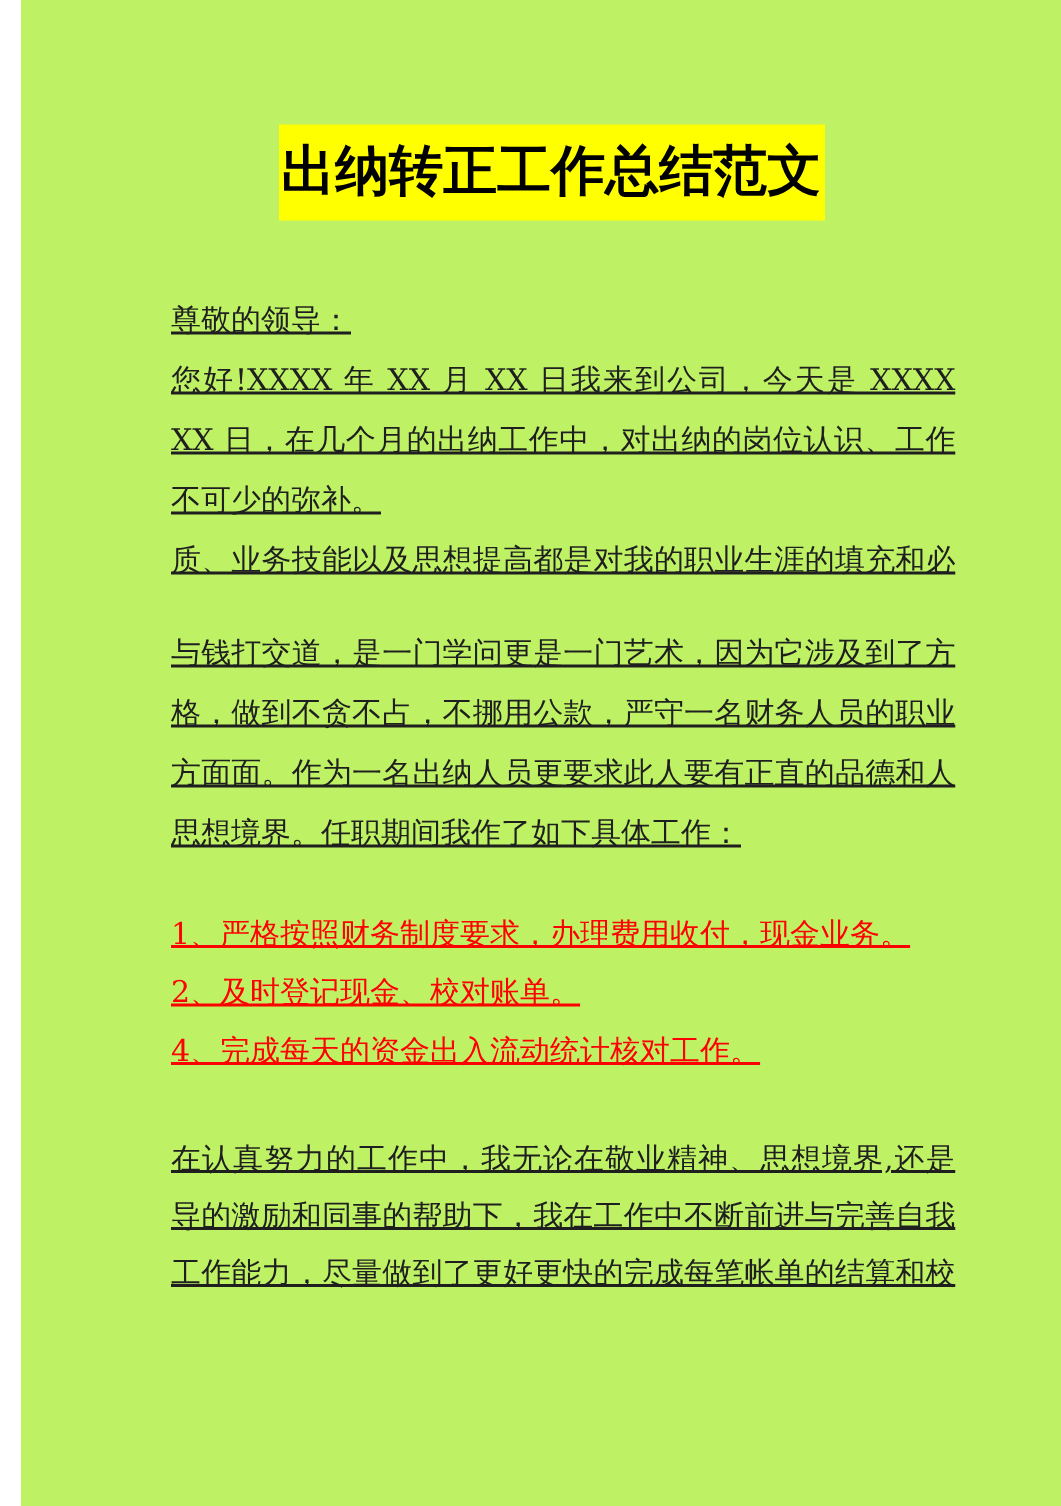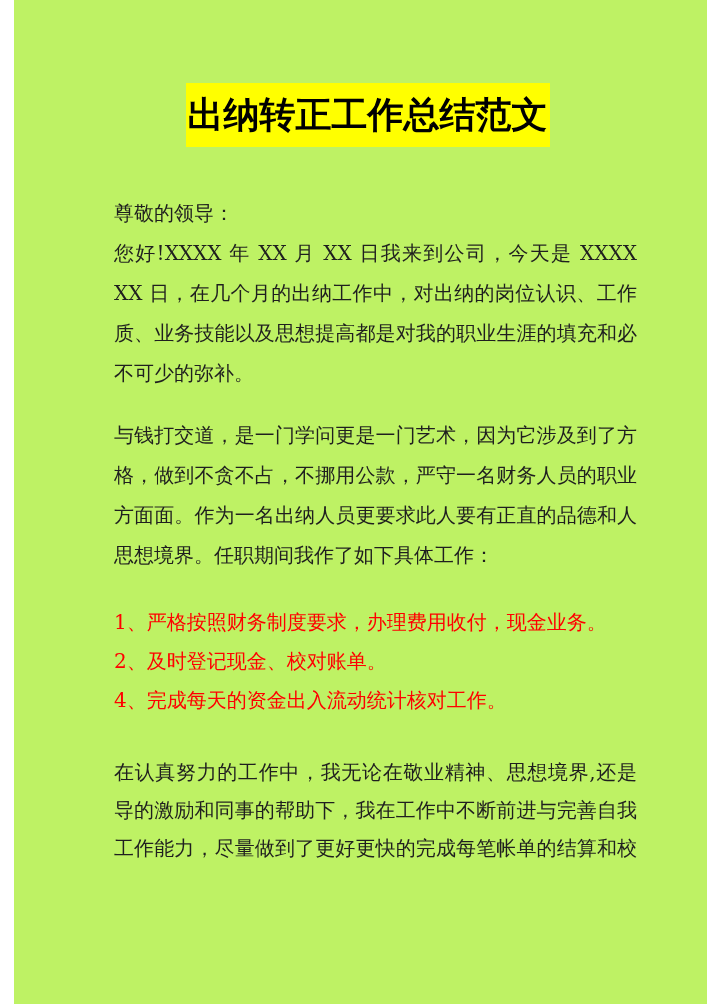--- a/index.html
+++ b/index.html
@@ -32,20 +32,21 @@
     padding-left: 100px;
     padding-right: 84px; 
     margin-top: 46px;
     font-size: 20px;
   }
   .line {
     height: 40px;
     line-height: 40px;
     overflow: hidden;
     text-align: left;
+    text-decoration: underline;
   }
   .line.j {           
     text-align: justify;
     text-align-last: justify;
   }
   .para-2 { margin-top: 22px; }
   .red-list { margin-top: 28px; color: #ff0000; }
   .red-list .line { height: 39px; line-height: 39px; }
   .para-3 { margin-top: 33px; }
   .para-3 .line { height: 38px; line-height: 38px; }
@@ -59,22 +60,22 @@
     <span class="doc-title">出纳转正工作总结范文</span>
   </div>
 
   <div class="content">
 
     <div class="line">尊敬的领导：</div>
 
     <div class="para-1">
       <div class="line j">您好!XXXX 年 XX 月 XX 日我来到公司，今天是 XXXX 年 XX 月</div>
       <div class="line j">XX 日，在几个月的出纳工作中，对出纳的岗位认识、工作性</div>
+      <div class="line">不可少的弥补。</div>
       <div class="line j">质、业务技能以及思想提高都是对我的职业生涯的填充和必</div>
-      <div class="line">不可少的弥补。</div>
     </div>
 
     <div class="para-2">
       <div class="line j">与钱打交道，是一门学问更是一门艺术，因为它涉及到了方</div>
       <div class="line j">格，做到不贪不占，不挪用公款，严守一名财务人员的职业</div>
       <div class="line j">方面面。作为一名出纳人员更要求此人要有正直的品德和人</div>
       <div class="line">思想境界。任职期间我作了如下具体工作：</div>
     </div>
 
     <div class="red-list">

